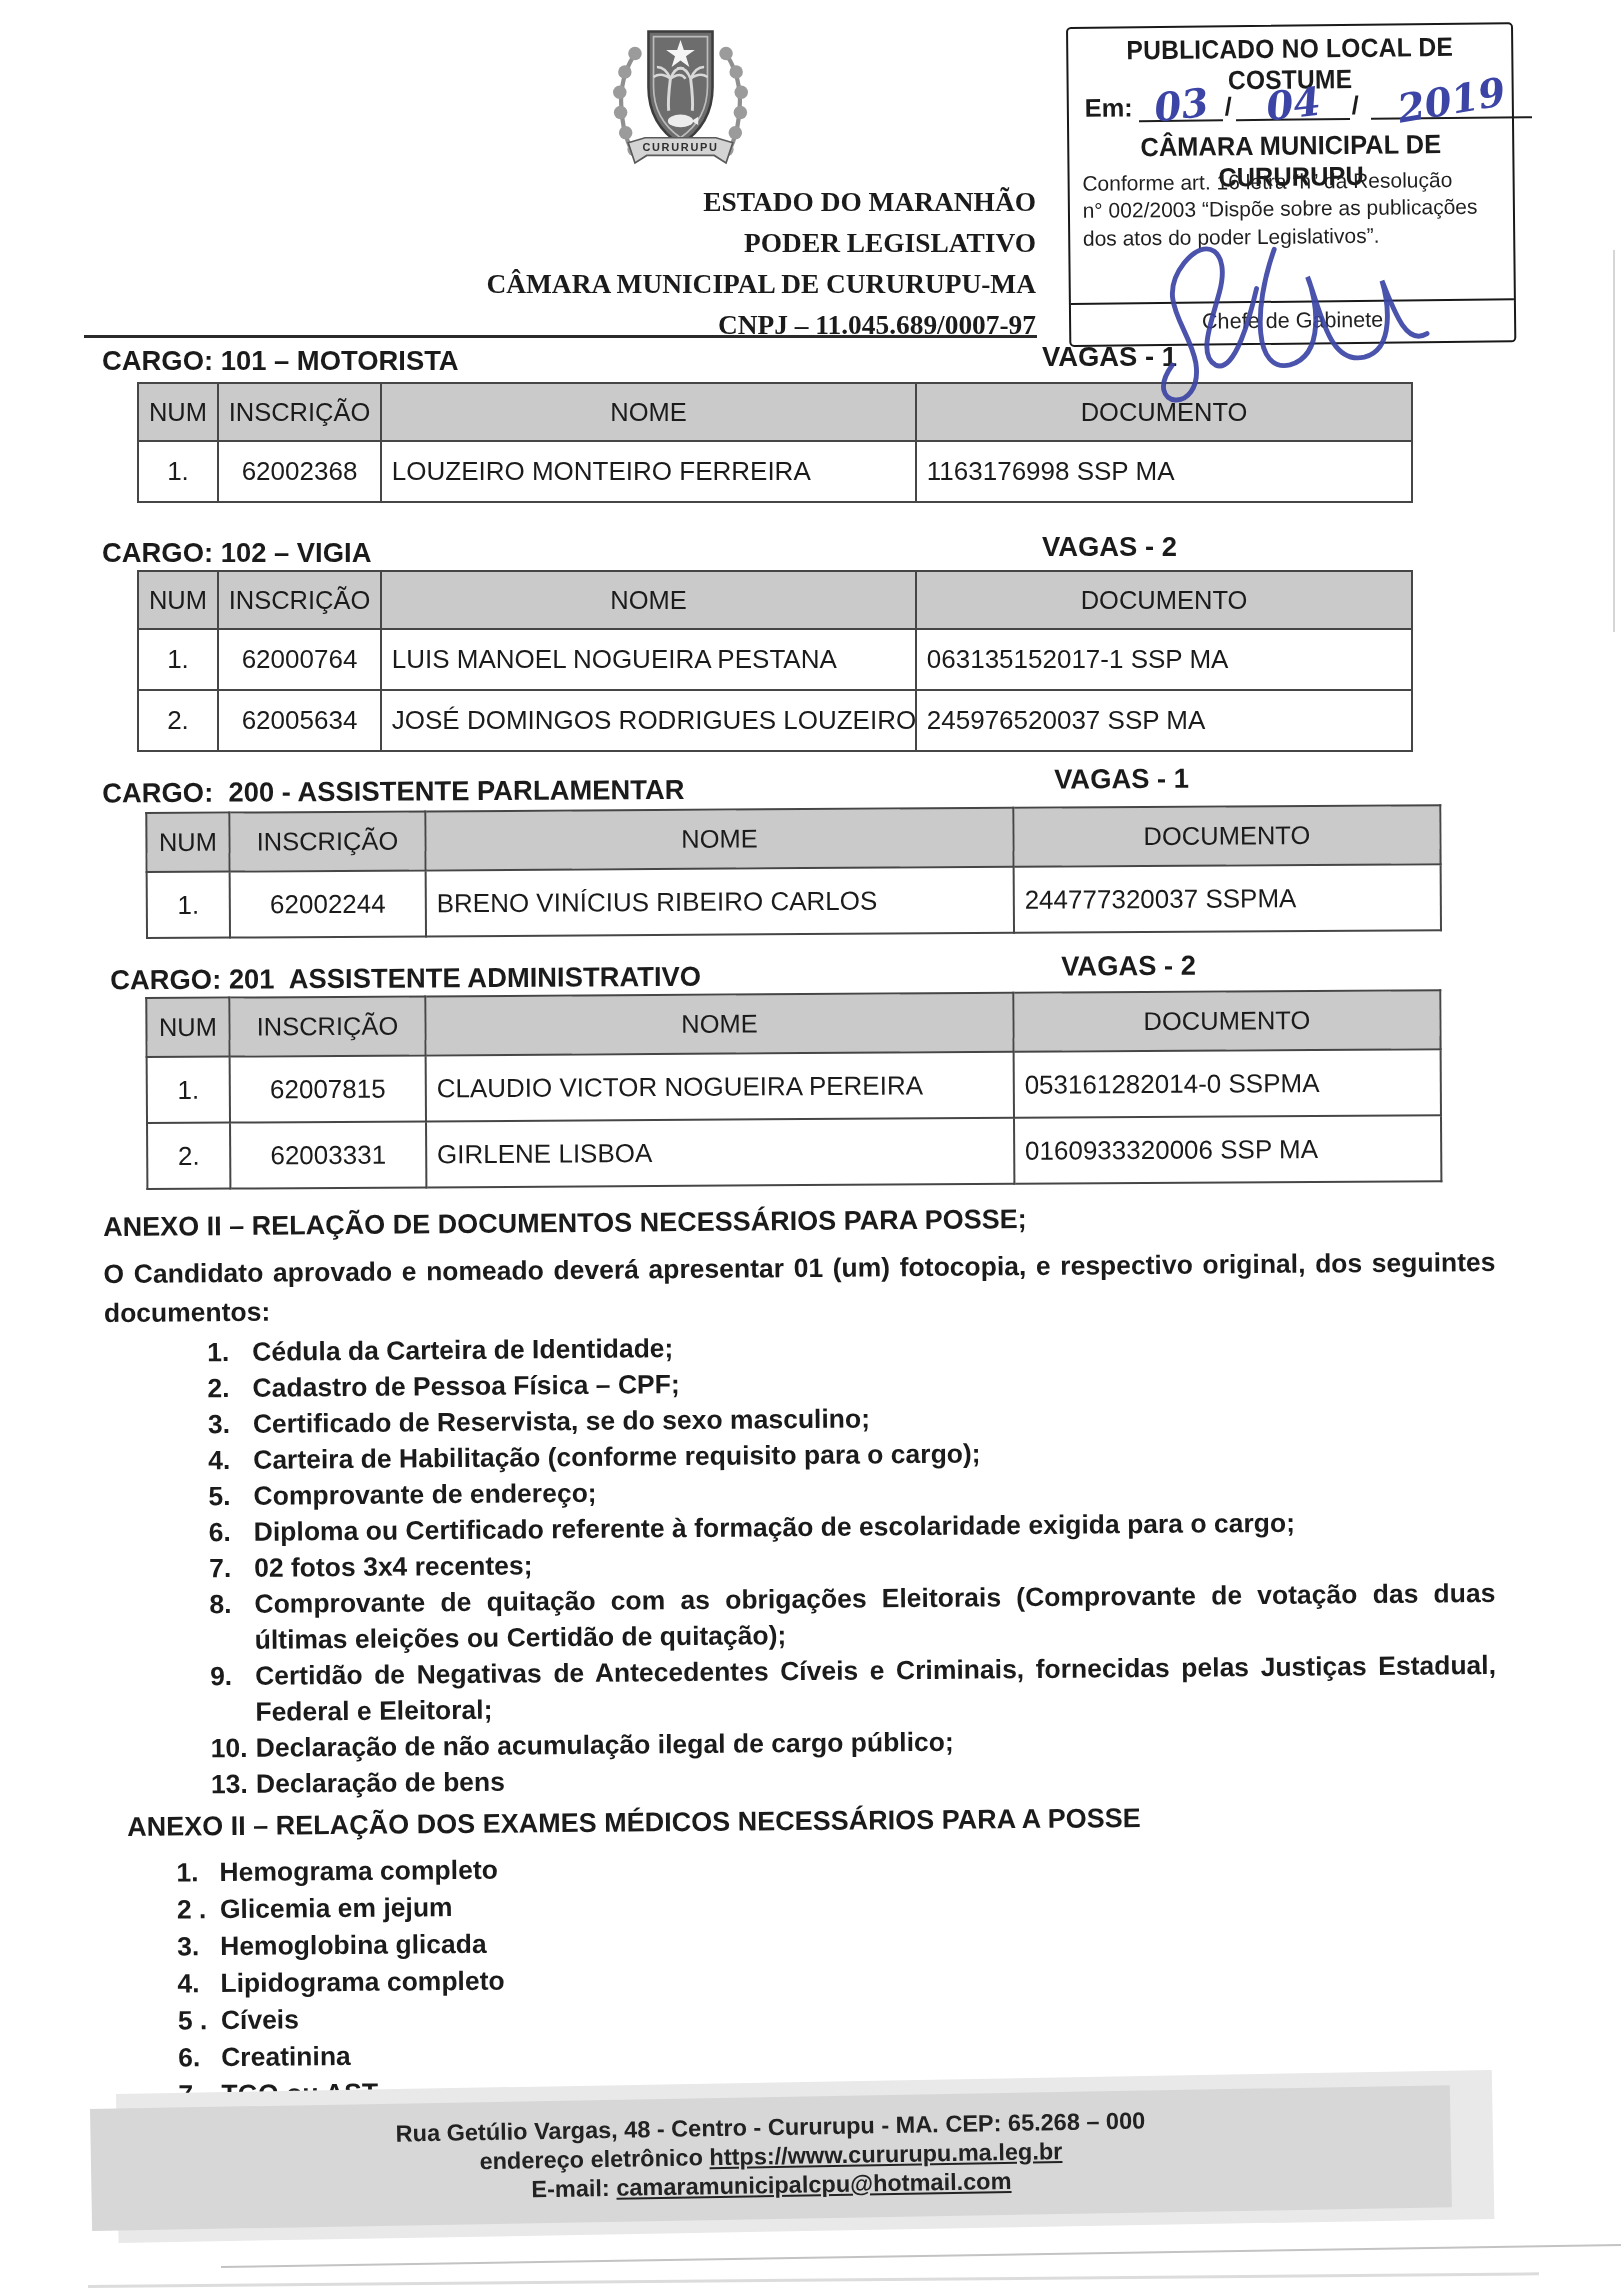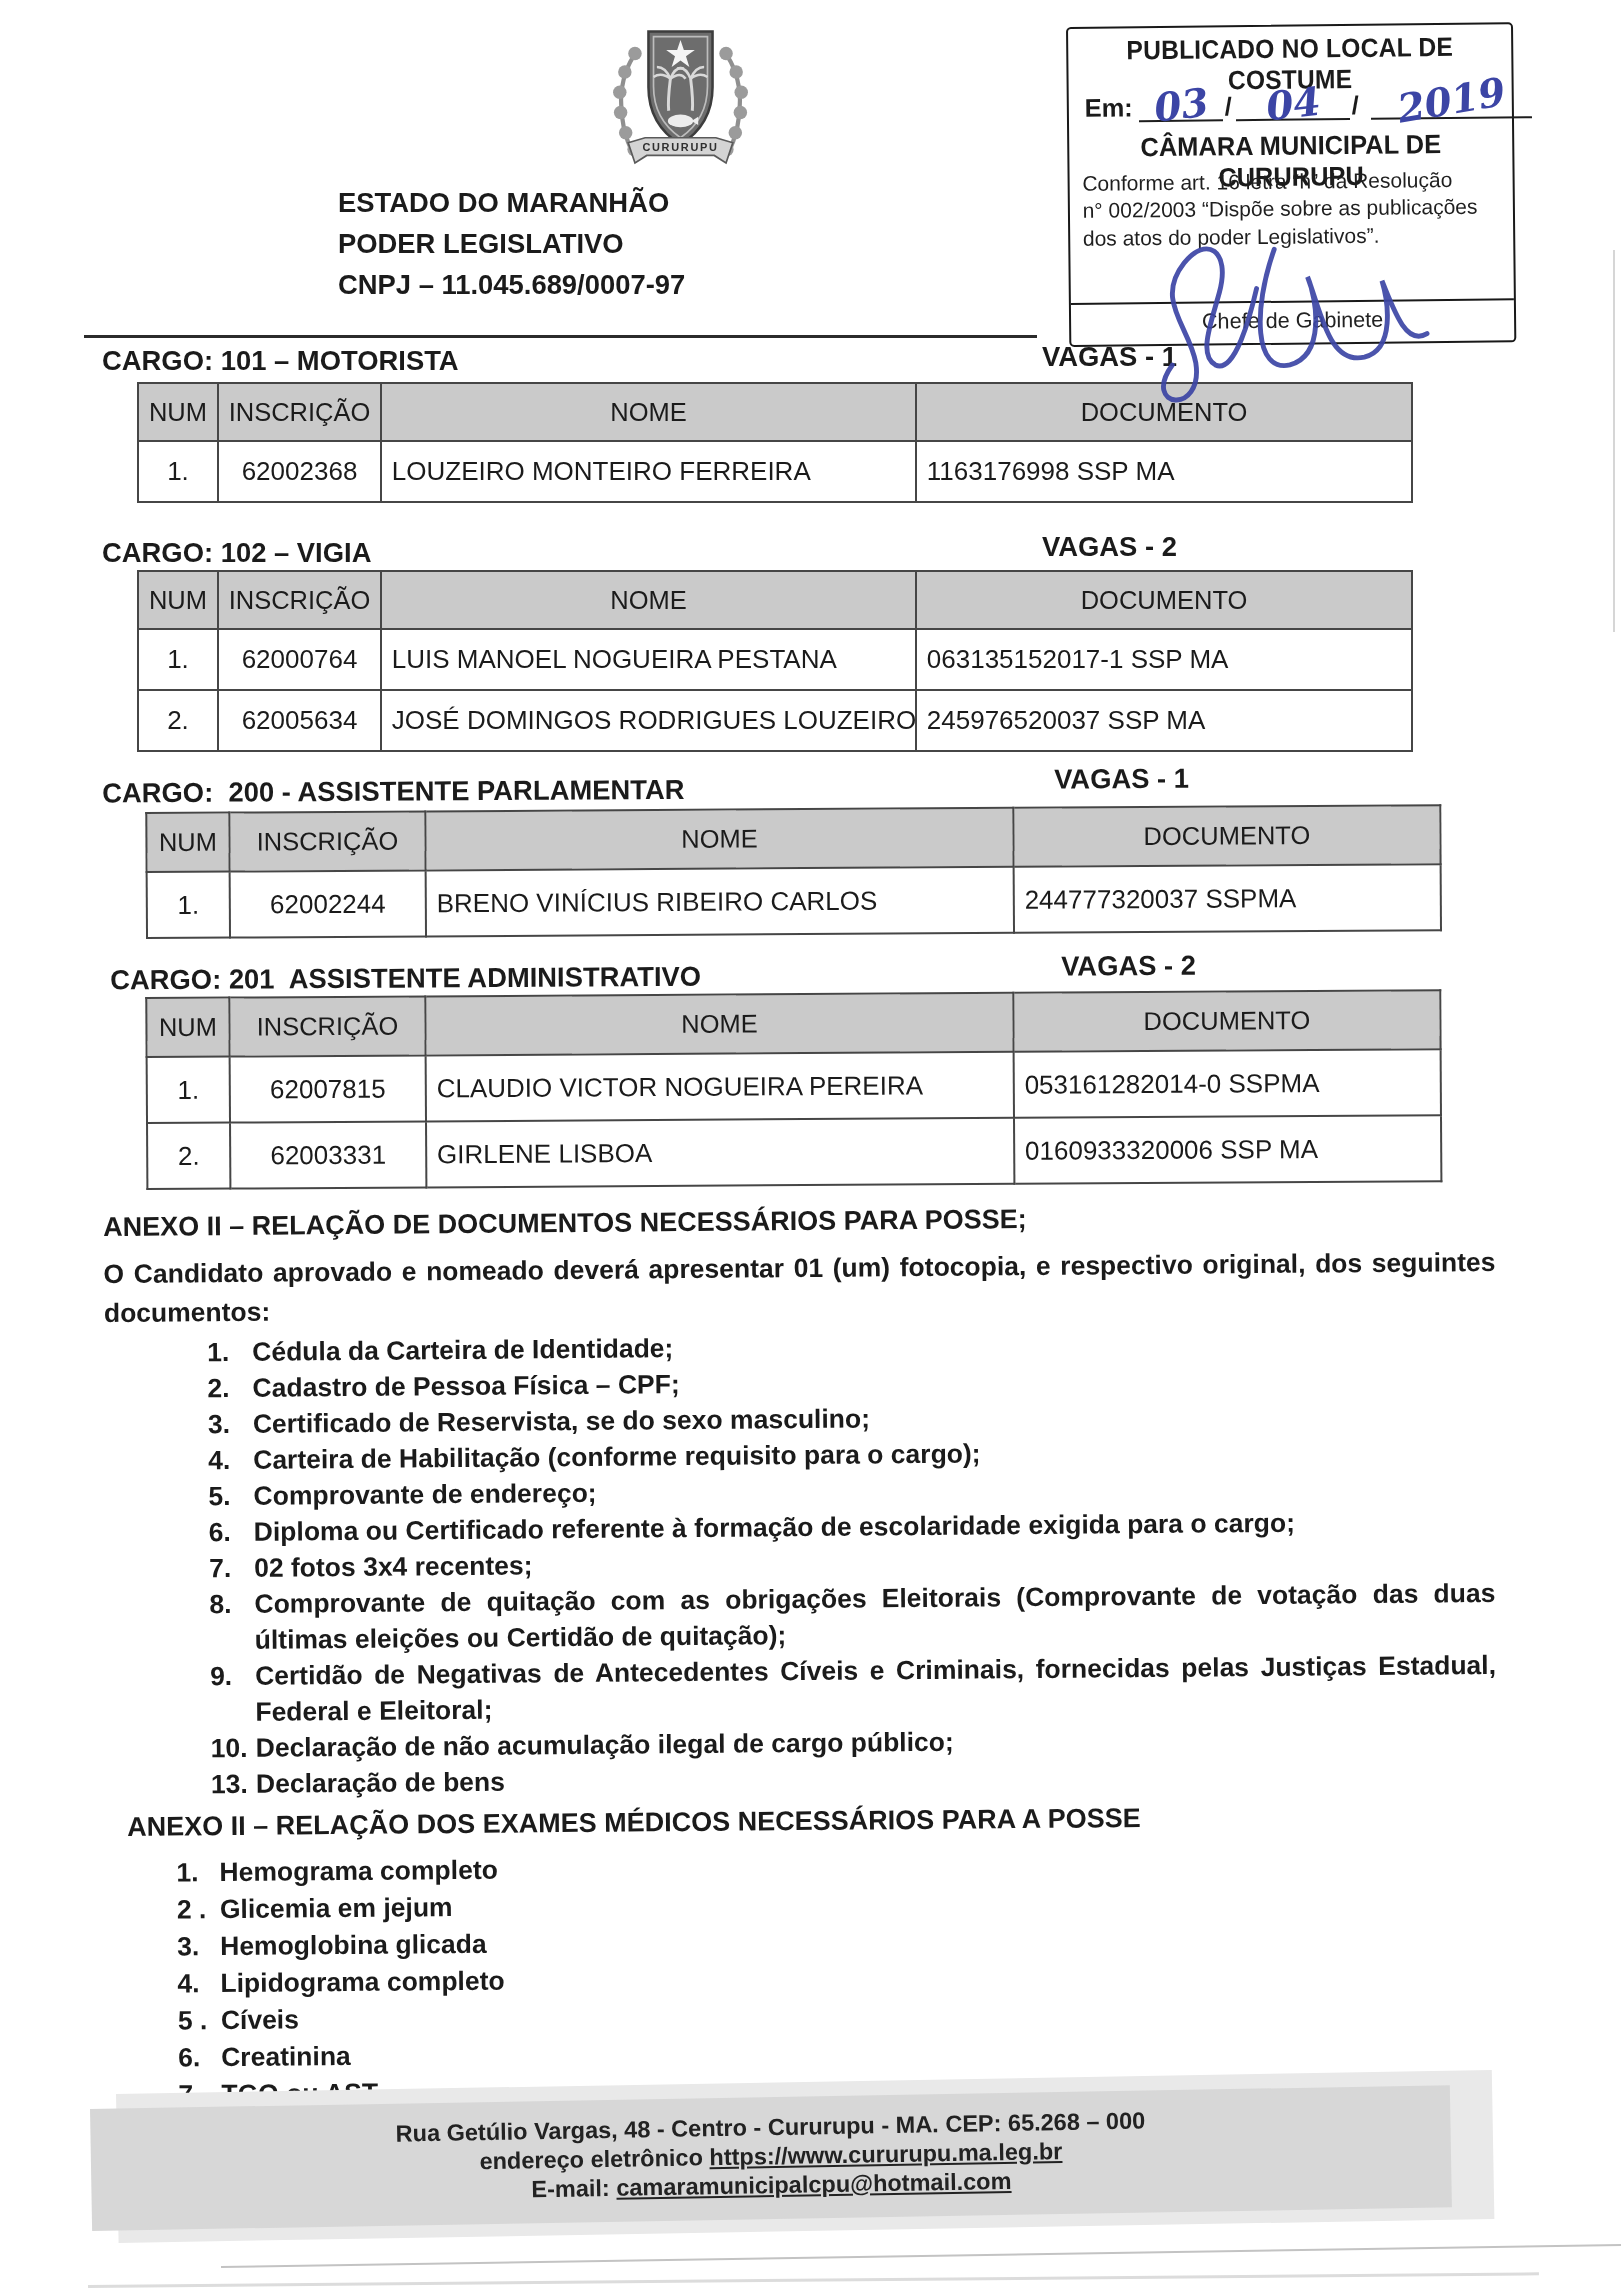--- a/index.html
+++ b/index.html
@@ -4,21 +4,21 @@
 <style>
   html,body{margin:0;padding:0;}
   body{
     width:1621px;height:2292px;position:relative;overflow:hidden;
     background:#ffffff;color:#1b1b1b;
     font-family:"Liberation Sans", sans-serif;
   }
   .abs{position:absolute;}
 
   
-  .hdr-lines{left:338px;top:182px;width:686px;text-align:left;}
+  .hdr-lines{left:350px;top:182px;width:686px;text-align:right;font-family:Liberation Serif, serif;}
   .hdr-line{font-size:27.4px;font-weight:bold;line-height:41px;white-space:pre-wrap;}
 
   
   .stamp{
     left:1066px;top:27.4px;width:443px;height:316px;
     border:2.9px solid #191919;border-radius:4.9px;background:#fff;
     transform:rotate(-0.6deg);transform-origin:left top;z-index:3;
   }
   .stamp-title{position:absolute;top:6.9px;left:0;width:100%;text-align:center;
     font-size:26.5px;font-weight:bold;transform:scaleX(0.93);letter-spacing:0.2px;}
@@ -117,20 +117,21 @@
     <ellipse cx="100" cy="122" rx="15" ry="7.5" fill="#ededed"></ellipse>
     <path d="M113,122 L121,117 L121,127 Z" fill="#ededed"></path>
   </g>
   <path d="M38,148 L58,142 L142,142 L162,148 L154,172 L140,163 L60,163 L46,172 Z" fill="#d4d4d4" stroke="#5a5a5a" stroke-width="2"></path>
   <text x="100" y="158" text-anchor="middle" font-size="13" font-weight="bold" fill="#2f2f2f" letter-spacing="2">CURURUPU</text>
 </svg>
 
 <div class="abs hdr-lines">
   <div class="hdr-line">ESTADO DO MARANHÃO</div>
   <div class="hdr-line">PODER LEGISLATIVO</div>
+  <div class="hdr-line">CÂMARA MUNICIPAL DE CURURUPU-MA</div>
   <div class="hdr-line">CNPJ – 11.045.689/0007-97</div>
 </div>
 
 <div class="abs stamp">
   <div class="stamp-title">PUBLICADO NO LOCAL DE COSTUME</div>
   <div class="stamp-em">
     <span>Em:</span><span class="slot s1"><span class="hand">03</span></span><span class="slash">/</span><span class="slot s2"><span class="hand">04</span></span><span class="slash">/</span><span class="slot s3"><span class="hand hand-year">2019</span></span>
   </div>
   <div class="stamp-org">CÂMARA MUNICIPAL DE CURURUPU</div>
   <div class="stamp-legal">

